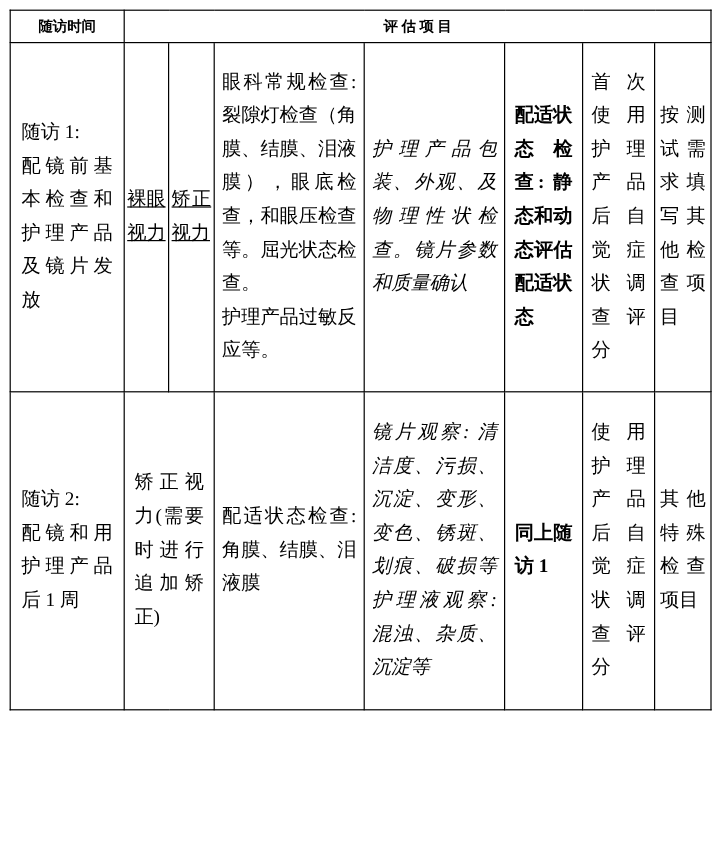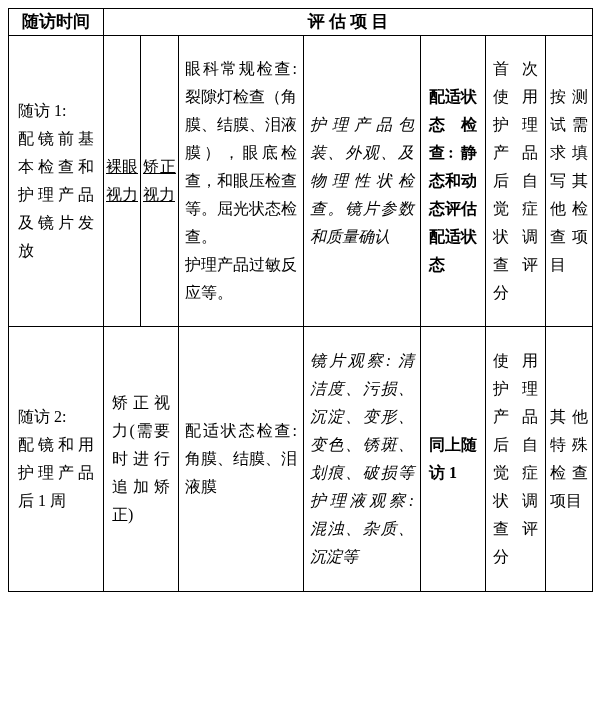--- a/index.html
+++ b/index.html
@@ -27,21 +27,21 @@
     font-size: 16px;
     line-height: 28px;
     text-align: justify;
     text-justify: inter-character;
     overflow: hidden;
     word-break: break-all;
   }
   tr.header-row td {
     height: 24px;
     font-weight: bold;
-    font-size: 17px;
+    font-size: 12px;
     line-height: 22px;
     text-align: center;
     padding: 1px 2px;
   }
   tr.row-1 { height: 291px; }
   tr.row-2 { height: 265px; }
   tr.row-3 { height: 112px; }
 
   td.c-visit  { padding: 0 9px; }
   td.c-nv     { padding: 0 2px; text-align: center; text-decoration: underline; }

